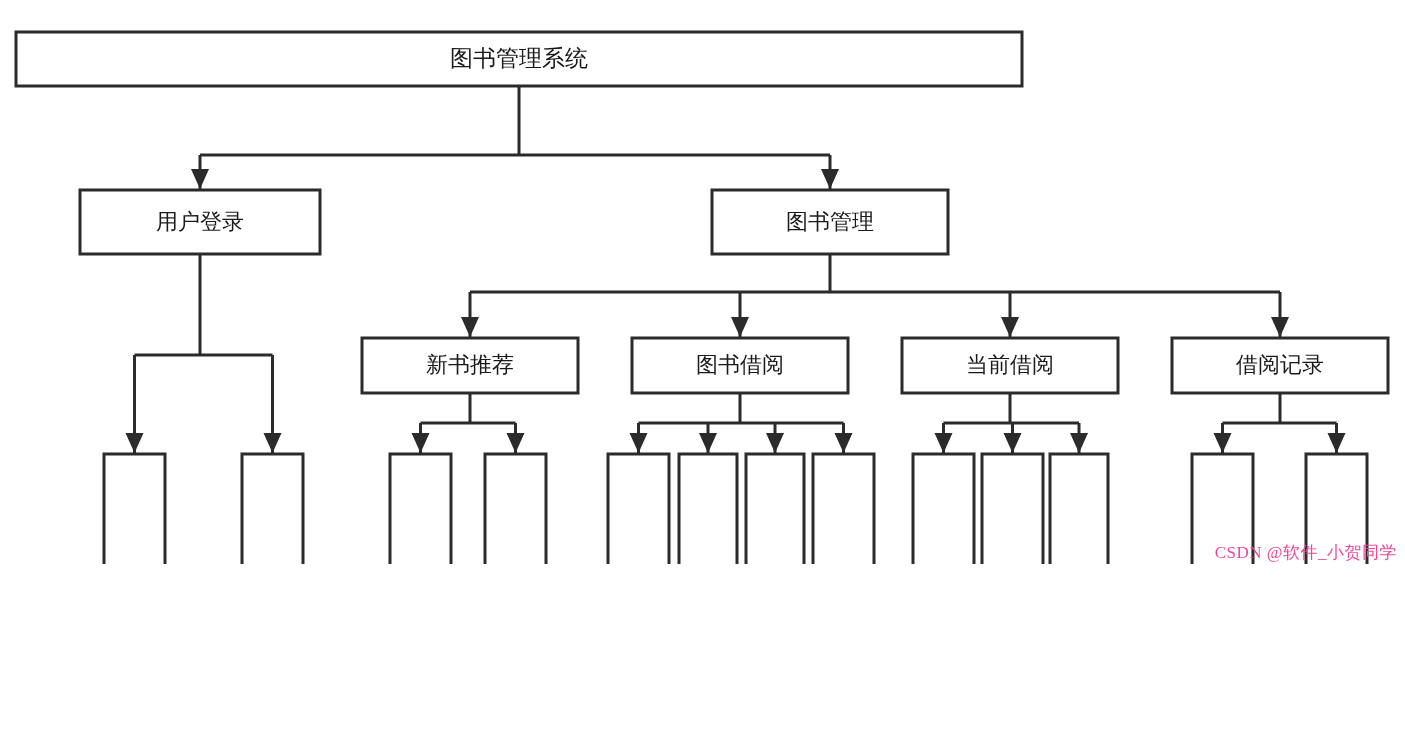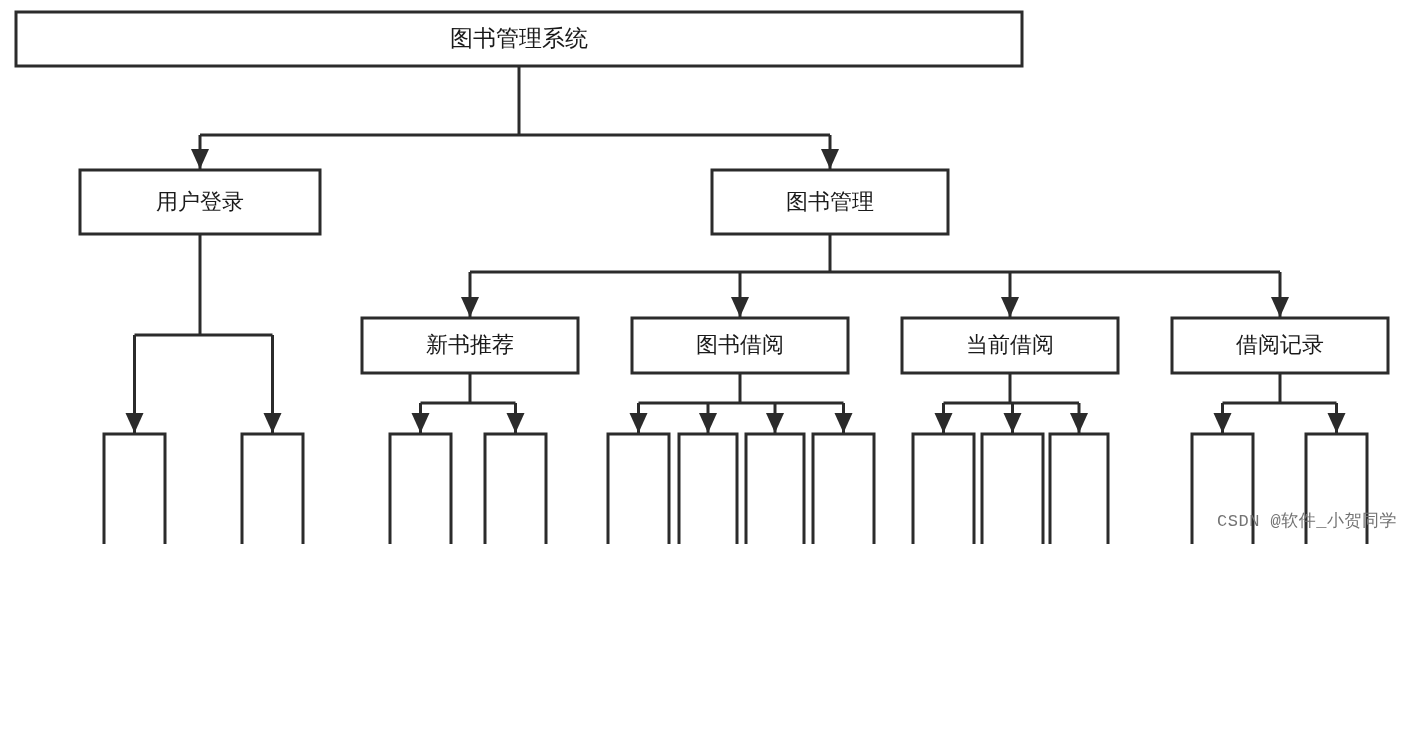--- a/index.html
+++ b/index.html
@@ -9,20 +9,21 @@
   }
   body {
     font-family: "Liberation Sans", "DejaVu Sans", sans-serif;
   }
   #diagram-root {
     position: relative;
     width: 1405px;
     height: 544px;
     background: #ffffff;
     overflow: hidden;
+    margin-top: 20px;
   }
   svg.diagram-canvas {
     position: absolute;
     left: 0;
     top: 0;
     width: 1405px;
     height: 747px;
     display: block;
   }
   .node-box {
@@ -64,24 +65,24 @@
     font-size: 23px;
     line-height: 1.06;
     color: #1a1a1a;
     letter-spacing: 1px;
     white-space: nowrap;
     text-align: center;
   }
   .watermark {
     position: absolute;
     right: 8px;
-    bottom: 12px;
-    font-family: Liberation Mono, monospace;
+    bottom: 0;
+    font-family: Liberation Serif, serif;
     font-size: 17px;
-    color: #737373;
+    color: #ec4899;
     letter-spacing: 0.5px;
     white-space: nowrap;
   }
 </style>
 </head>
 <body>
 
 <div id="diagram-root">
 
   <svg class="diagram-canvas" viewBox="0 0 1405 747">

